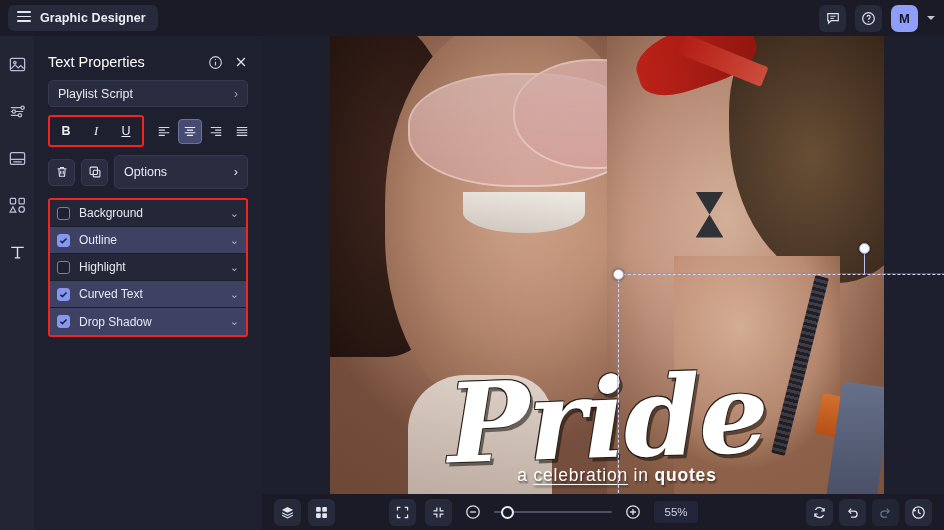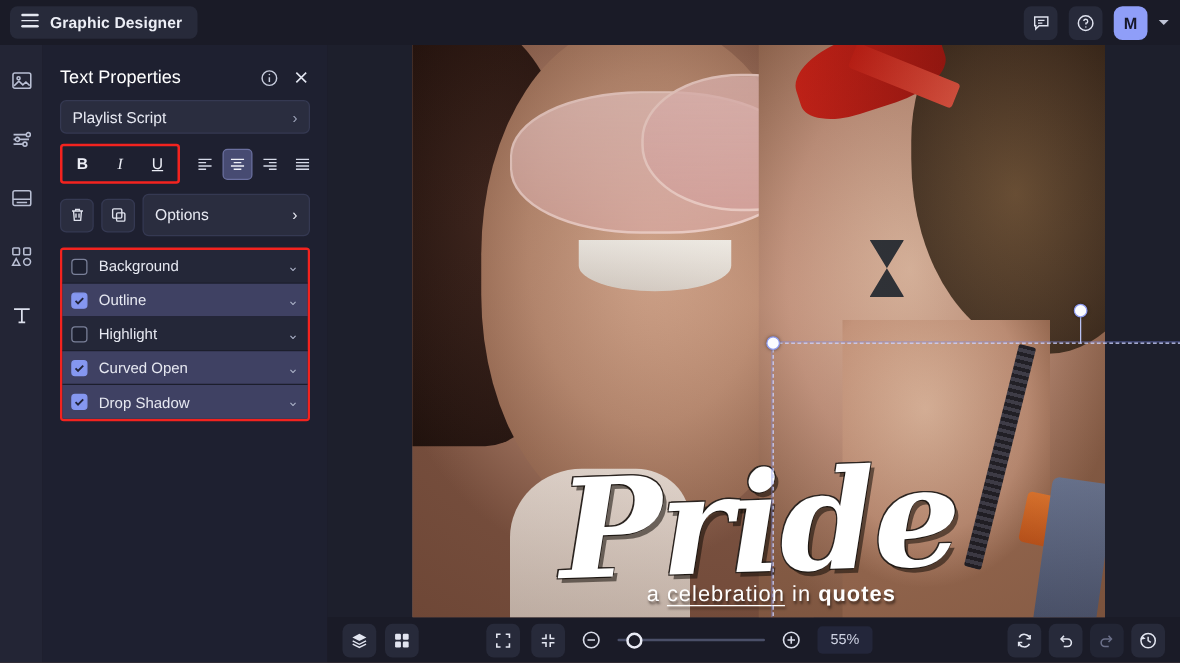--- a/index.html
+++ b/index.html
@@ -417,21 +417,21 @@
         <span class="cbox"></span>
         <span class="check-label">Highlight</span>
         <span class="check-chev">⌄</span>
       </div>
       <div class="check-row on">
         <span class="cbox">
           <svg width="9" height="9" viewBox="0 0 10 10" fill="none" stroke="#22243a" stroke-width="1.7">
               <path d="M1.6 5.2l2.2 2.2L8.4 2.8"></path>
             </svg>
         </span>
-        <span class="check-label">Curved Open</span>
+        <span class="check-label">Curved Text</span>
         <span class="check-chev">⌄</span>
       </div>
       <div class="check-row on">
         <span class="cbox">
           <svg width="9" height="9" viewBox="0 0 10 10" fill="none" stroke="#22243a" stroke-width="1.7">
               <path d="M1.6 5.2l2.2 2.2L8.4 2.8"></path>
             </svg>
         </span>
         <span class="check-label">Drop Shadow</span>
         <span class="check-chev">⌄</span>

